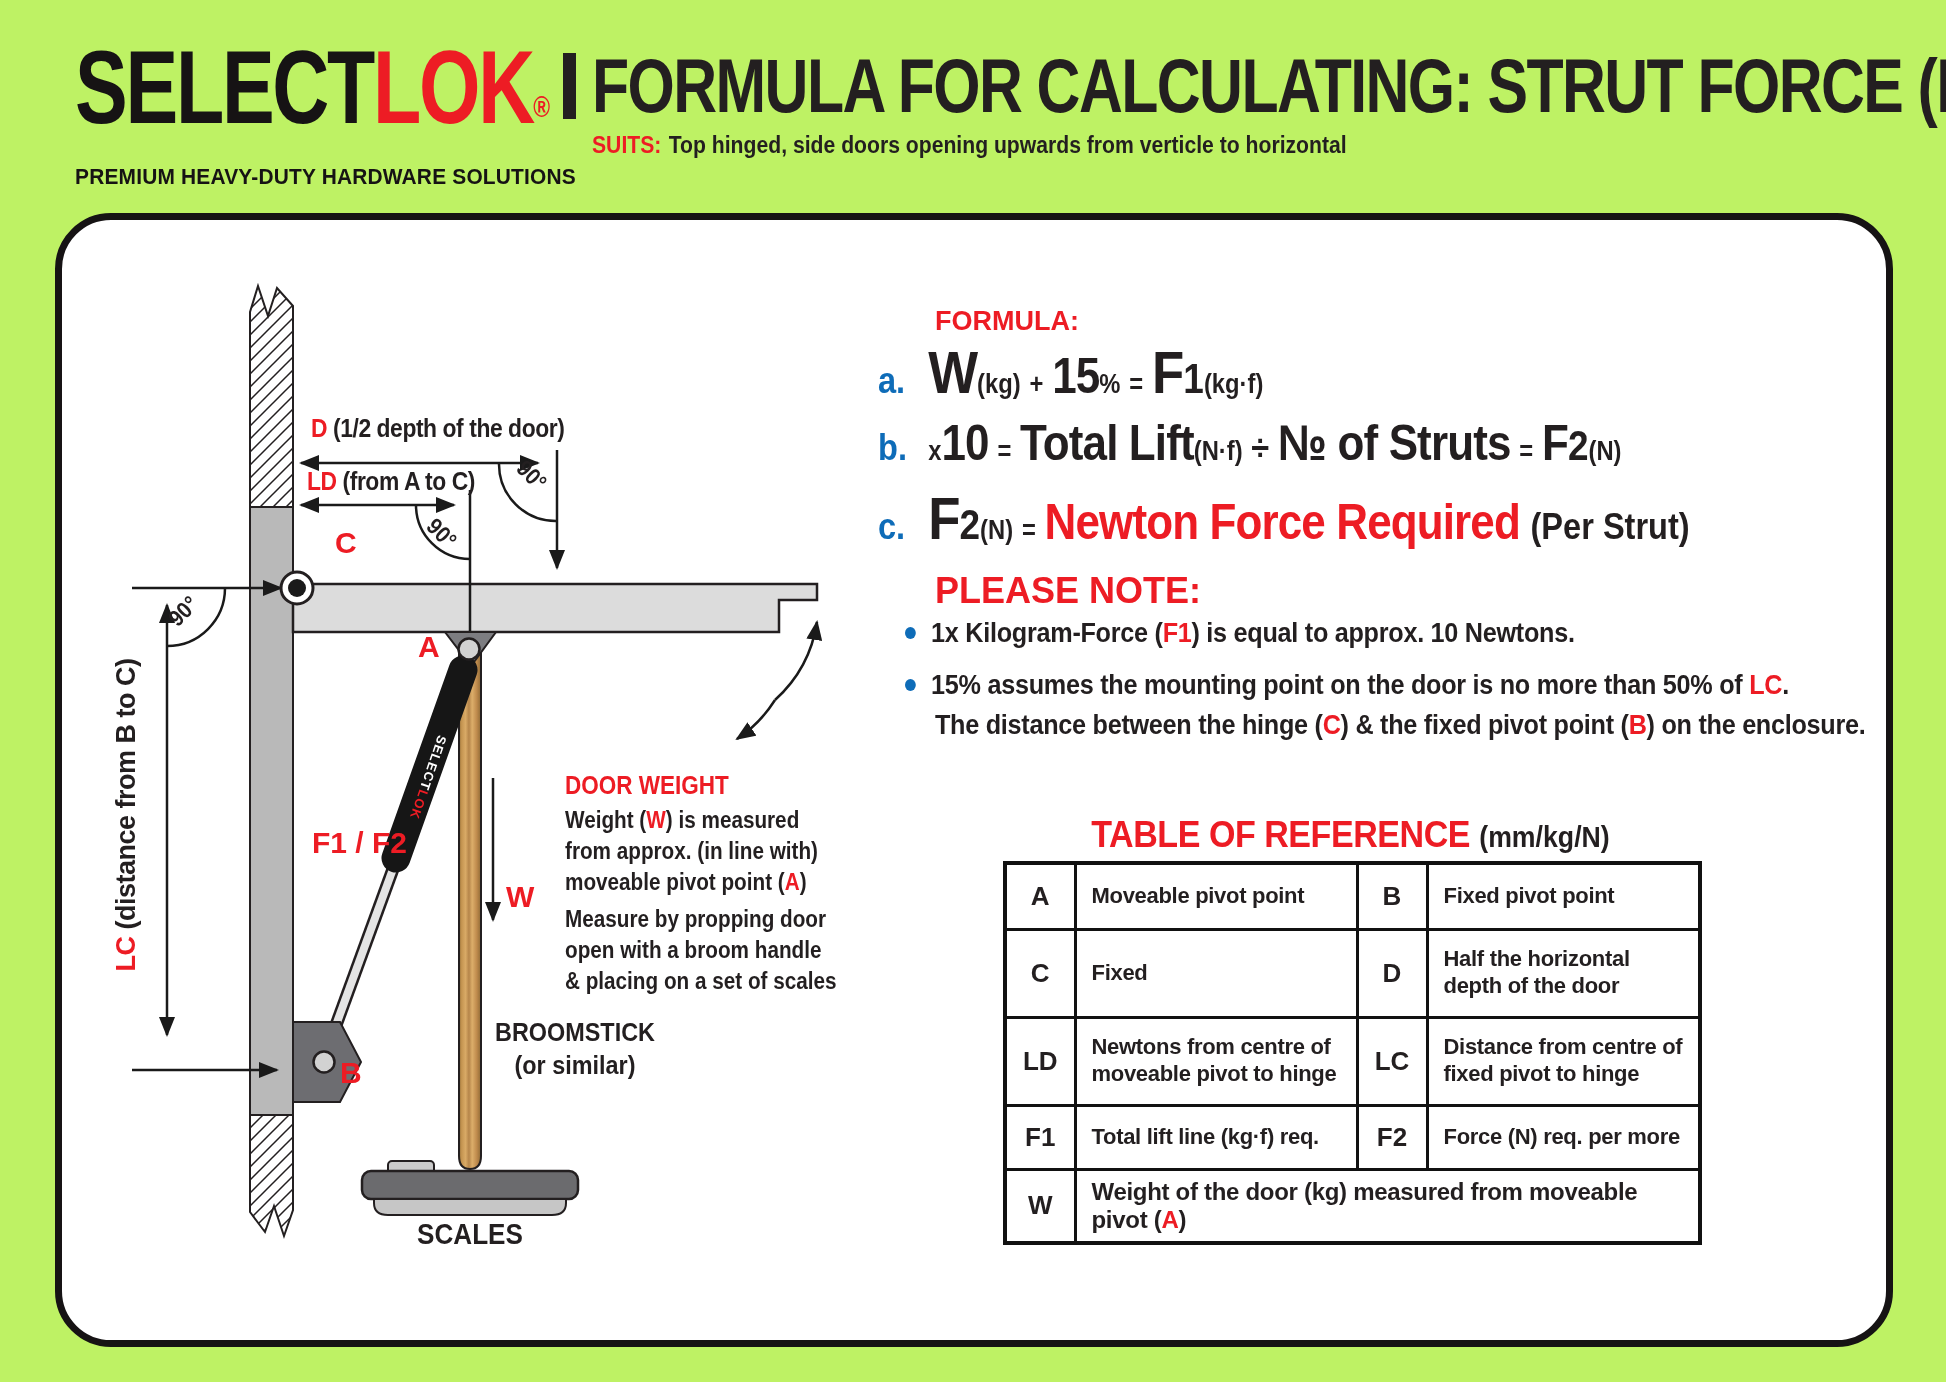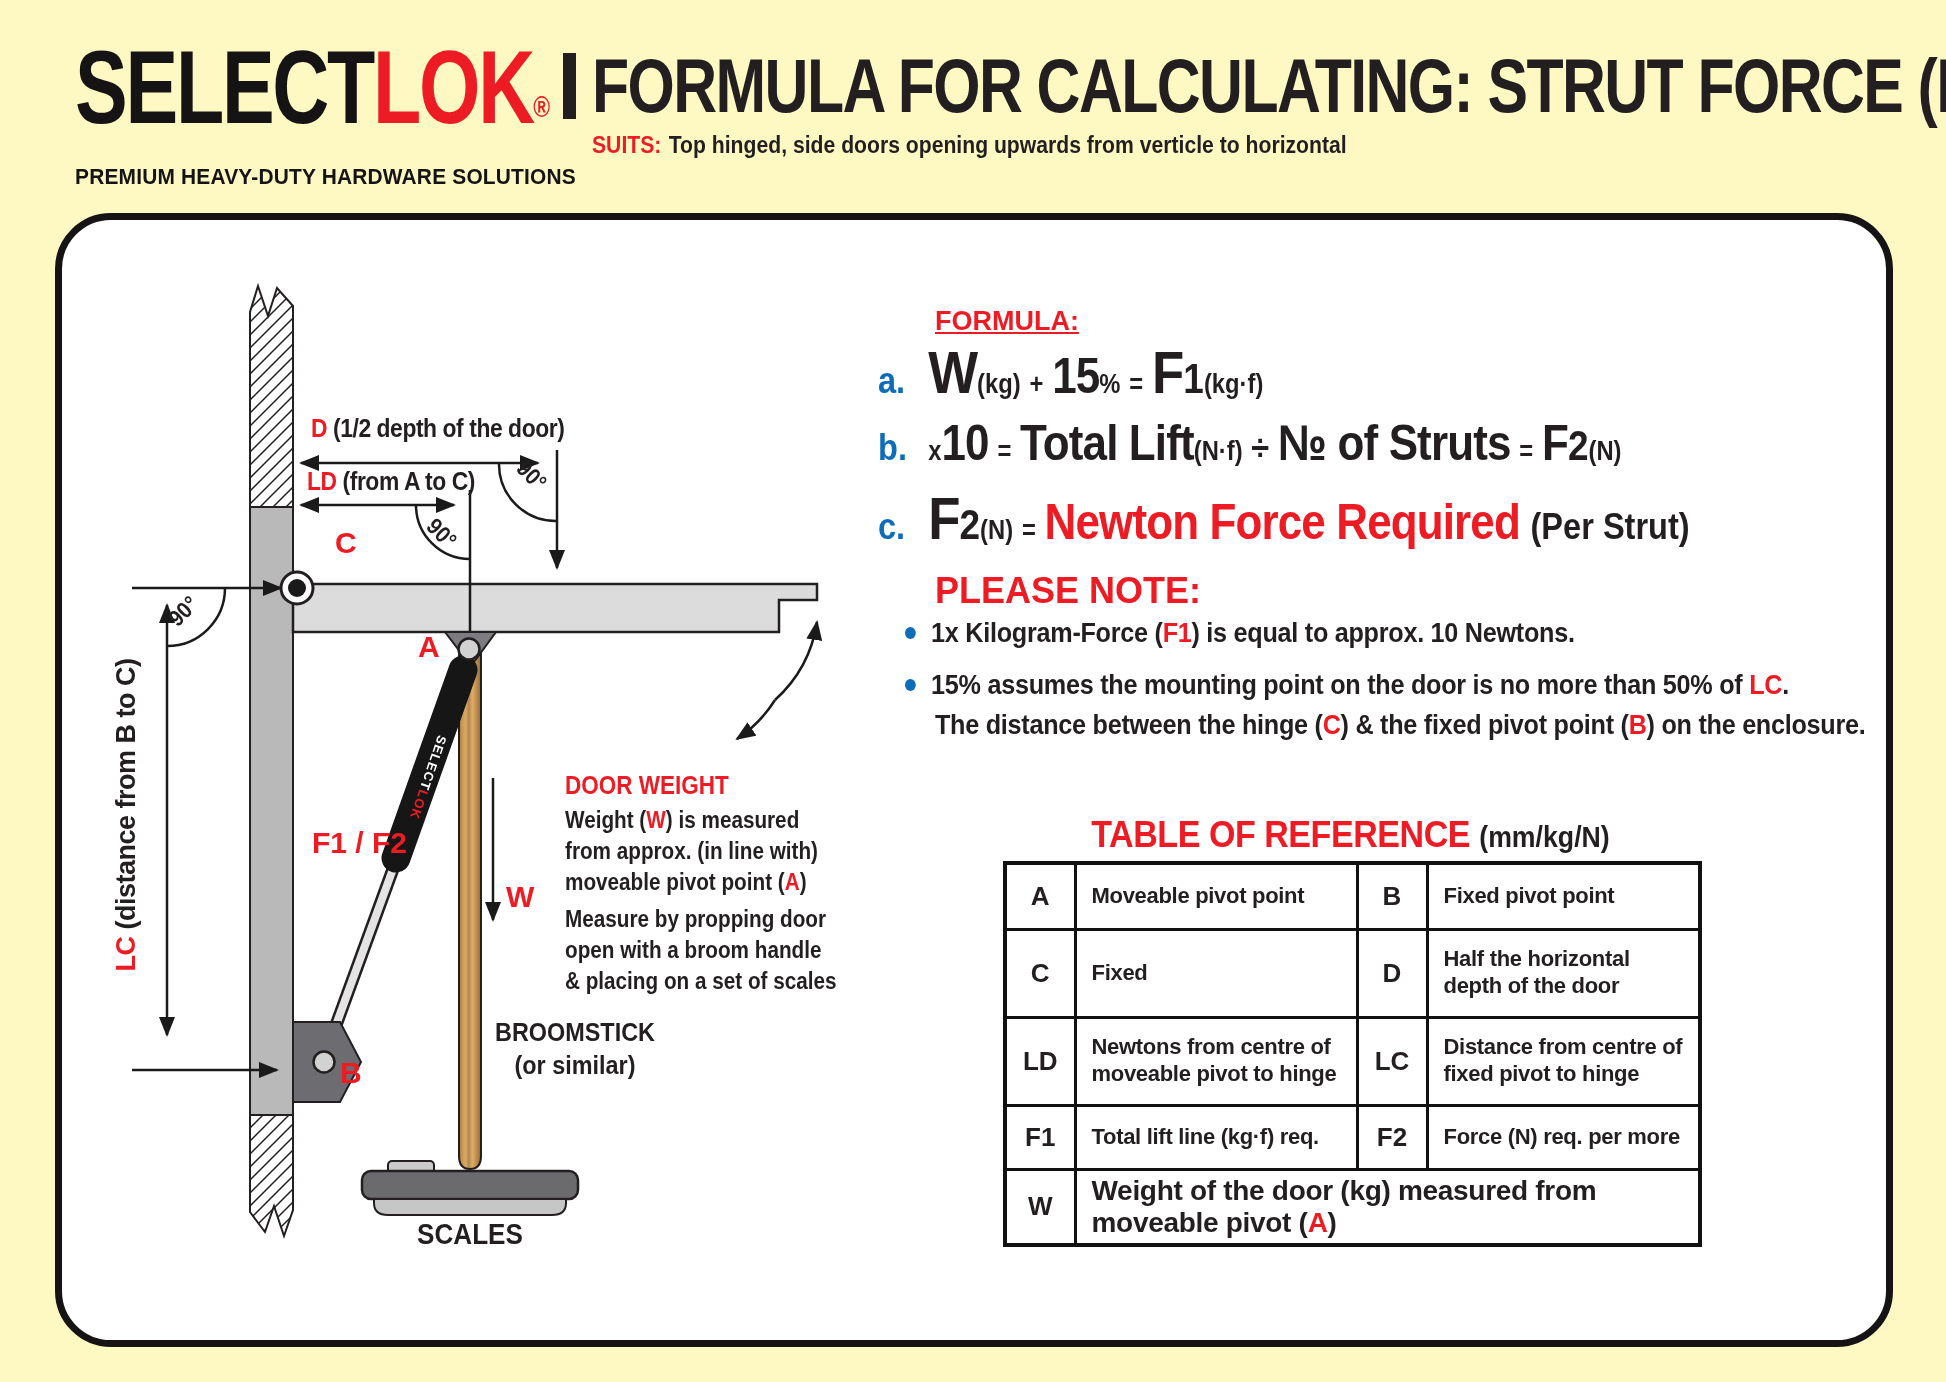--- a/index.html
+++ b/index.html
@@ -1,16 +1,16 @@
 <!DOCTYPE html>
 <html><head>
 <meta charset="utf-8">
 <style>
   html,body{margin:0;padding:0;background:#fff;}
-  .page{position:relative;width:1946px;height:1382px;background:#fef9c3;overflow:hidden;
+  .page{position:relative;width:1946px;height:1382px;background:#bef264;overflow:hidden;
         font-family:"Liberation Sans", sans-serif;font-weight:700;color:#231f20;}
   .red{color:#ed1c24;}
 
   
   .logo-block{position:absolute;left:75px;top:38px;}
   .logo-line{font-size:104px;line-height:98px;letter-spacing:-3px;transform:scaleX(0.76);transform-origin:0 50%;white-space:nowrap;}
   .logo-select{color:#161314;}
   .logo-lok{color:#ed1c24;}
   .logo-reg{color:#ed1c24;font-size:30px;vertical-align:6px;letter-spacing:0;}
   .logo-tagline{margin-top:8px;font-size:22px;letter-spacing:0.2px;color:#161314;transform:scaleX(0.95);transform-origin:0 50%;white-space:nowrap;}
@@ -35,21 +35,21 @@
   .rotm45{transform:rotate(-45deg) scaleX(0.9);}
   .lc-label{position:absolute;left:-104px;top:578px;width:340px;height:34px;font-size:27px;letter-spacing:-0.5px;
             text-align:center;transform:rotate(-90deg);white-space:nowrap;}
   .dw{position:absolute;left:503px;top:550px;font-size:23px;line-height:31px;transform:scaleX(0.9);transform-origin:0 0;white-space:nowrap;}
   .dw-title{color:#ed1c24;font-size:25px;margin-bottom:4px;}
   .dw-gap{height:6px;}
   .broom-label{position:absolute;left:363px;top:796px;width:300px;text-align:center;font-size:26px;line-height:33px;transform:scaleX(0.9);transform-origin:50% 0;}
   .scales-label{position:absolute;left:308px;top:998px;width:200px;text-align:center;font-size:29px;transform:scaleX(0.9);transform-origin:50% 0;}
 
   
-  .f-heading{position:absolute;left:873px;top:86px;font-size:27px;color:#ed1c24;text-decoration:underline;}
+  .f-heading{position:absolute;left:873px;top:86px;font-size:27px;color:#ed1c24;}
   .frow{position:absolute;display:flex;align-items:baseline;white-space:nowrap;transform:scaleX(0.88);transform-origin:0 0;}
   .fmark{color:#0e6cb8;font-size:37px;width:57px;flex:none;}
   .f-xl{font-size:60px;letter-spacing:-1px;}
   .f-lg{font-size:50px;letter-spacing:-1px;}
   .f-num{font-size:42px;}
   .f-md{font-size:37px;}
   .f-sm{font-size:27px;}
   .sp{margin:0 10px;}
   .spl{margin-left:12px;}
 
@@ -59,21 +59,21 @@
   .ntext{font-size:28px;line-height:34px;letter-spacing:-0.3px;}
 
   
   .ref-heading{position:absolute;left:941px;top:594px;width:695px;text-align:center;white-space:nowrap;transform:scaleX(0.92);transform-origin:50% 0;}
   .ref-title{color:#ed1c24;font-size:37px;letter-spacing:-0.5px;}
   .ref-units{font-size:29px;margin-left:10px;}
   .ref-table{position:absolute;left:941px;top:641px;width:695px;border-collapse:collapse;border:4px solid #111;table-layout:fixed;}
   .ref-table td{border:3px solid #111;}
   td.key{text-align:center;font-size:26px;}
   td.desc{padding:4px 8px 4px 15px;font-size:22px;letter-spacing:-0.3px;line-height:1.22;}
-  td.wdesc{padding:4px 8px 4px 15px;font-size:28px;letter-spacing:-0.3px;margin-left:30px;}
+  td.wdesc{padding:4px 8px 4px 15px;font-size:24px;letter-spacing:-0.3px;margin-left:30px;}
 </style>
 </head>
 <body>
 
 <div class="page">
 
   <div class="logo-block">
     <div class="logo-line"><span class="logo-select">SELECT</span><span class="logo-lok">LOK</span><span class="logo-reg">®</span></div>
     <div class="logo-tagline">PREMIUM HEAVY-DUTY HARDWARE SOLUTIONS</div>
   </div>

